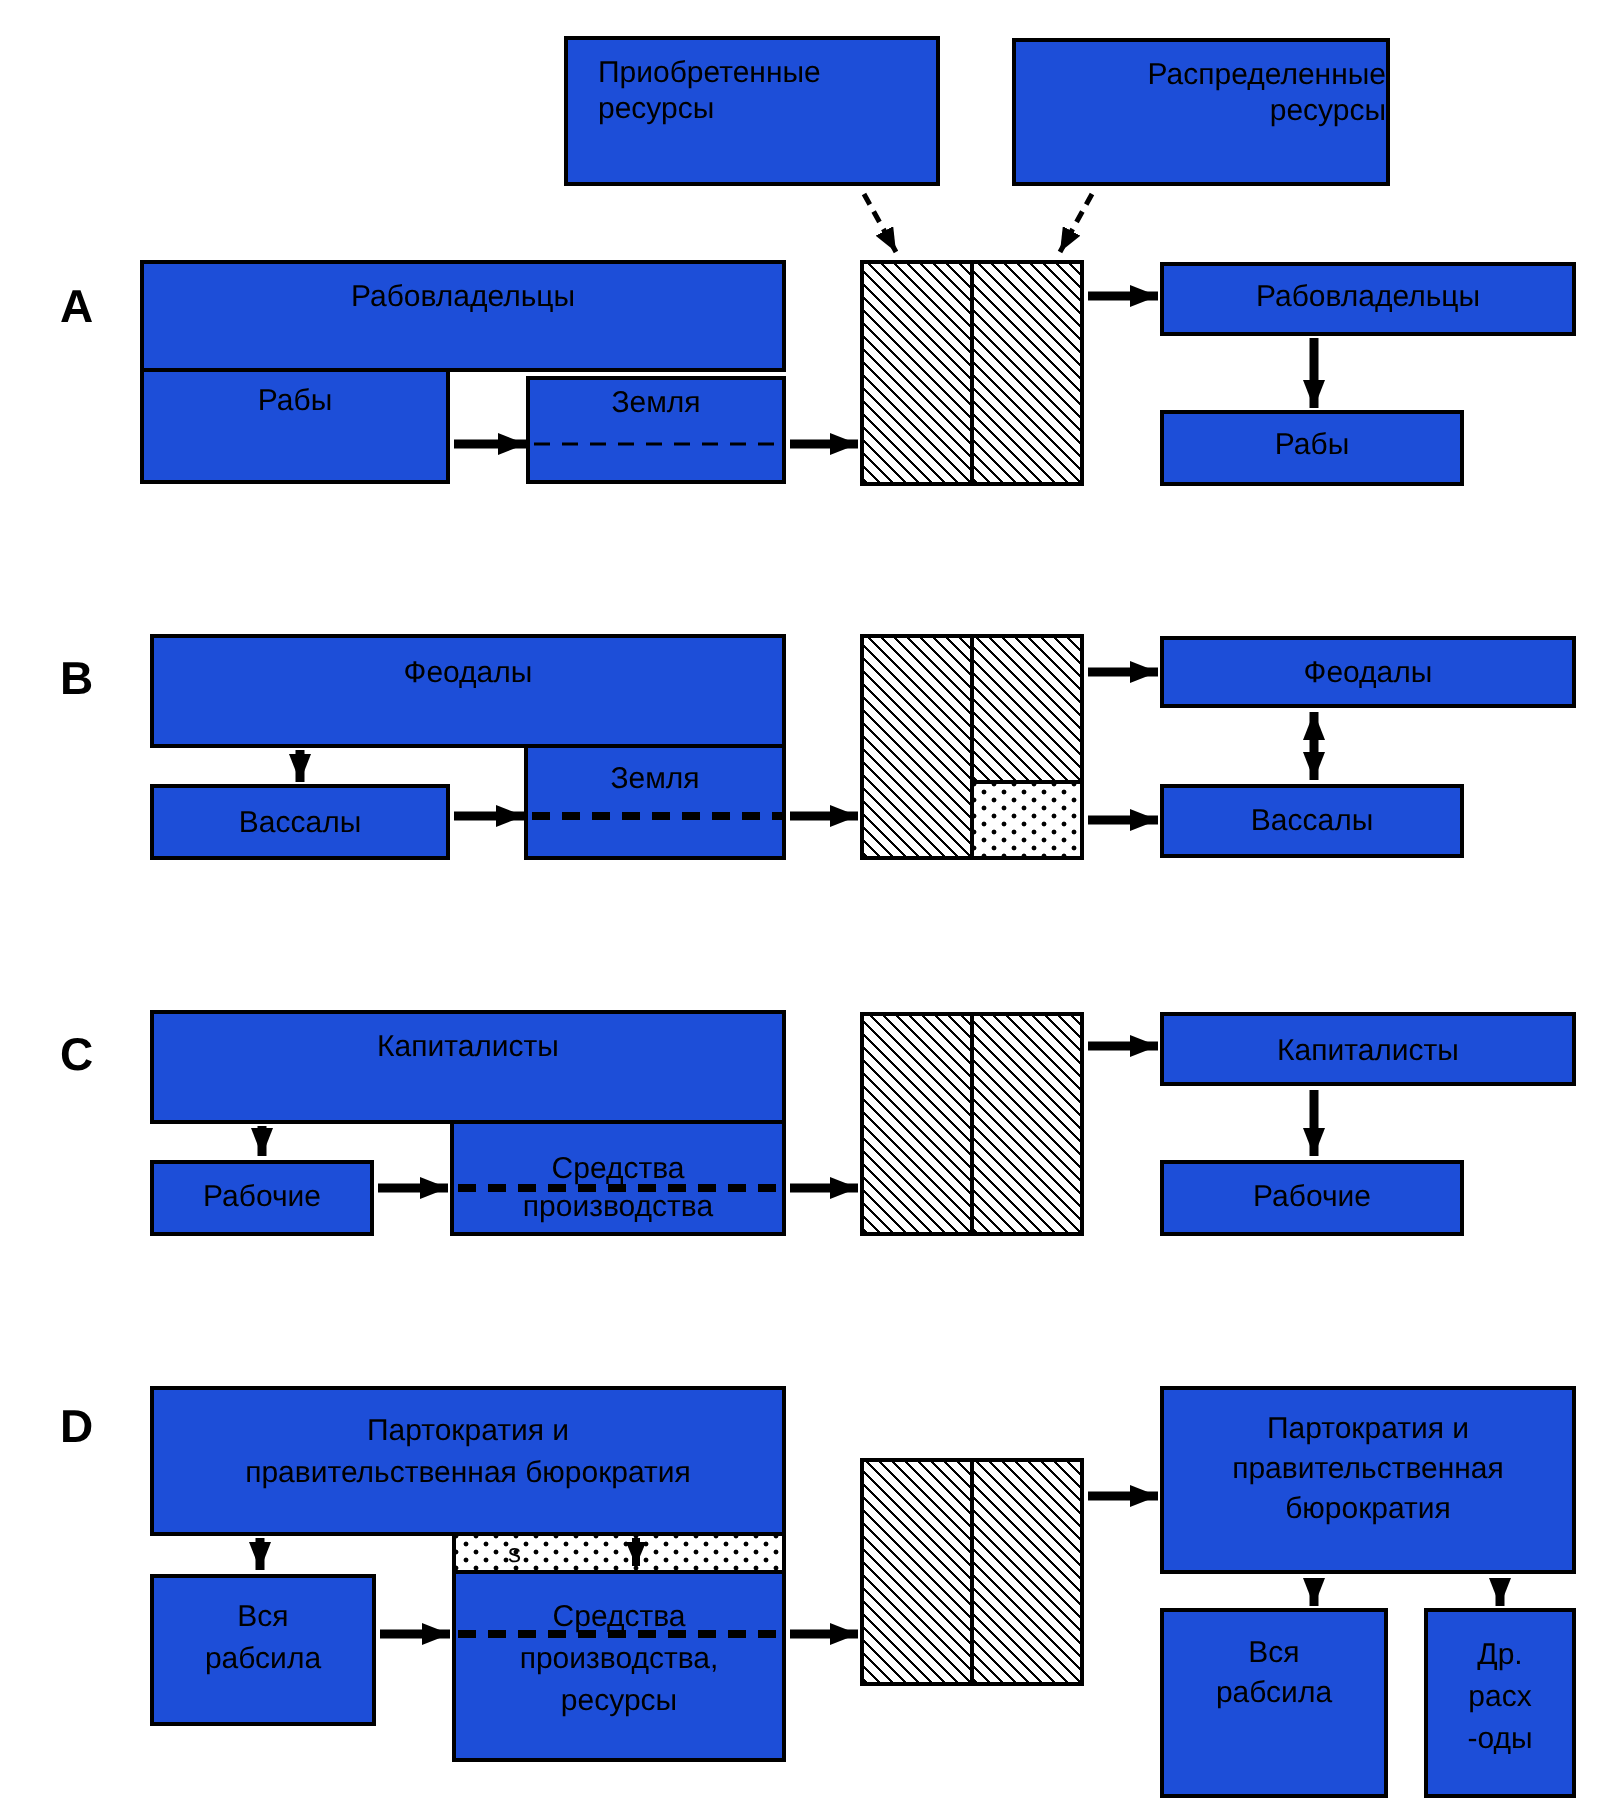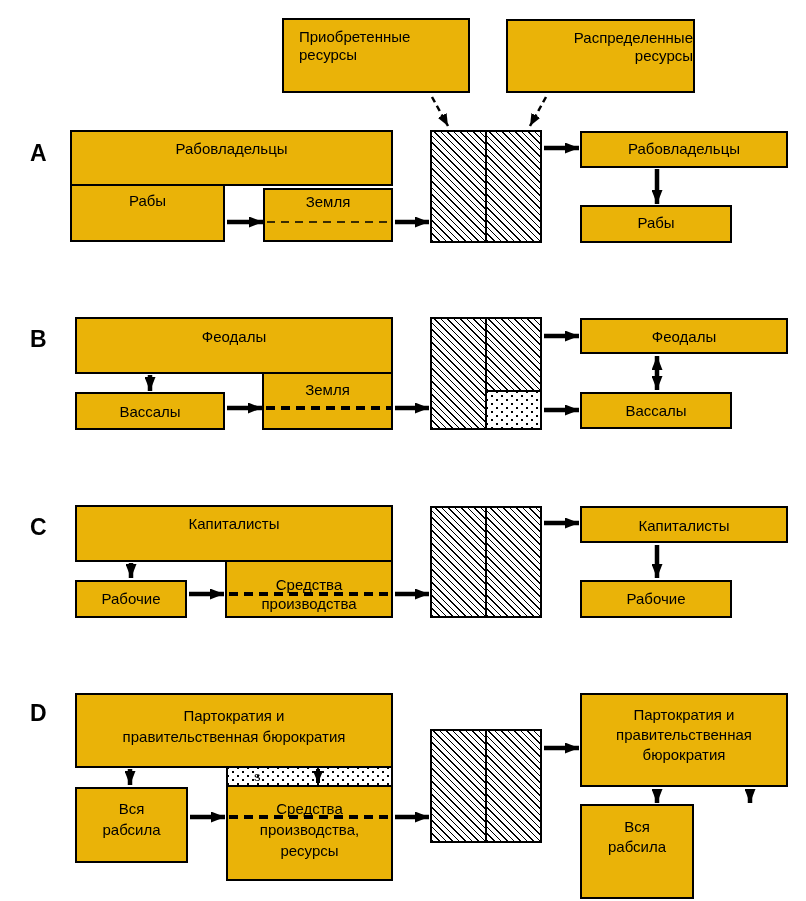--- a/index.html
+++ b/index.html
@@ -1,21 +1,21 @@
 <!DOCTYPE html>
 <html><head>
 <meta charset="utf-8">
 <style>
   html,body { margin:0; padding:0; background:#fff; }
   #canvas {
     position:relative; width:806px; height:901px; background:#fff;
     font-family:"Liberation Sans", sans-serif; color:#000; overflow:hidden;
   }
   .box {
-    position:absolute; border:2px solid #000; background:#eab308;
+    position:absolute; border:2px solid #000; background:#1d4ed8;
     box-sizing:border-box; text-align:center; font-size:15px; line-height:18px;
     white-space:pre-line;
   }
   .legendbox { text-align:left; padding:8px 0 0 15px; line-height:18px; }
   .letter { position:absolute; font-size:23px; font-weight:bold; line-height:23px; }
   .hatchbox {
     position:absolute; border:2px solid #000; box-sizing:border-box;
     display:flex; background:#fff;
   }
   .half { flex:1; }
@@ -102,20 +102,23 @@
   <div class="hatchbox" style="left:430px;top:729px;width:112px;height:114px;">
     <div class="half hatch"></div>
     <div class="vdiv"></div>
     <div class="half hatch"></div>
   </div>
   <div class="box" style="left:580px;top:693px;width:208px;height:94px;padding-top:10px;line-height:20px;">Партократия и
 правительственная
 бюрократия</div>
   <div class="box" style="left:580px;top:804px;width:114px;height:95px;padding-top:11px;line-height:20px;">Вся
 рабсила</div>
+  <div class="box" style="left:712px;top:804px;width:76px;height:95px;padding-top:11px;line-height:21px;">Др.
+расх
+-оды</div>
 
   <svg class="overlay" width="806" height="901" viewBox="0 0 806 901">
     <defs>
       <marker id="m-end" markerUnits="userSpaceOnUse" markerWidth="14" markerHeight="11" refX="14" refY="5.5" orient="auto">
         <path d="M0,0 L14,5.5 L0,11 Z" fill="#000"></path>
       </marker>
       <marker id="m-start" markerUnits="userSpaceOnUse" markerWidth="14" markerHeight="11" refX="14" refY="5.5" orient="auto-start-reverse">
         <path d="M0,0 L14,5.5 L0,11 Z" fill="#000"></path>
       </marker>
       <marker id="m-sm" markerUnits="userSpaceOnUse" markerWidth="12" markerHeight="10" refX="12" refY="5" orient="auto">

